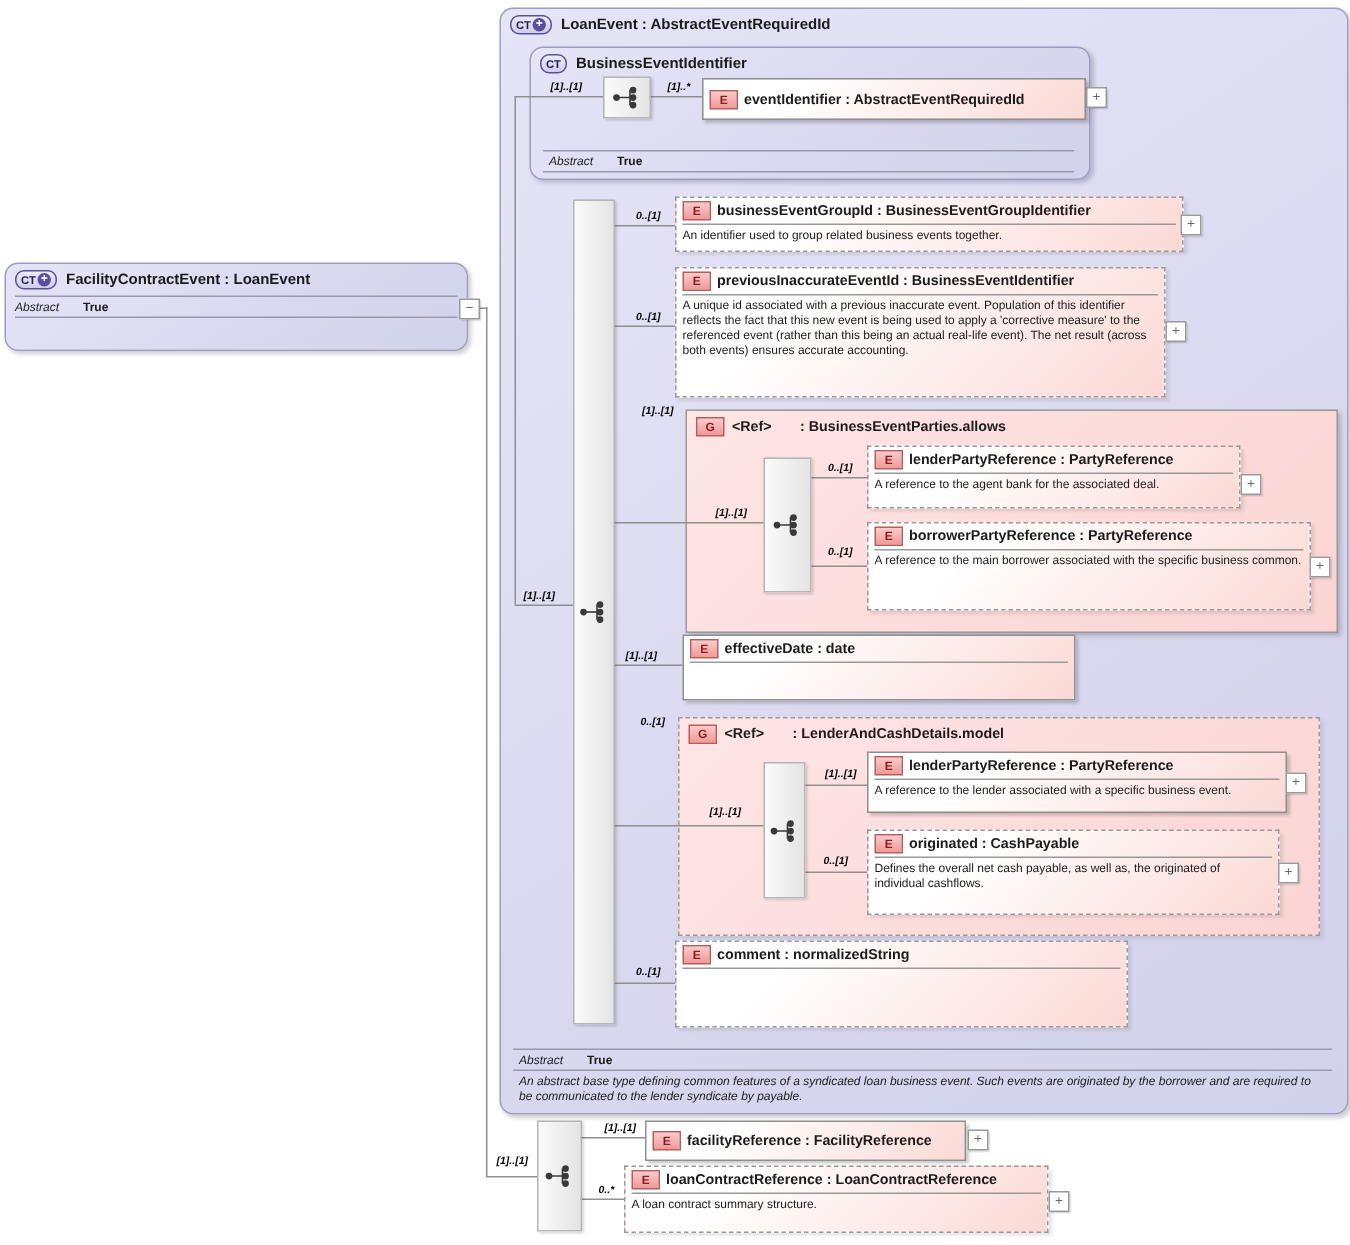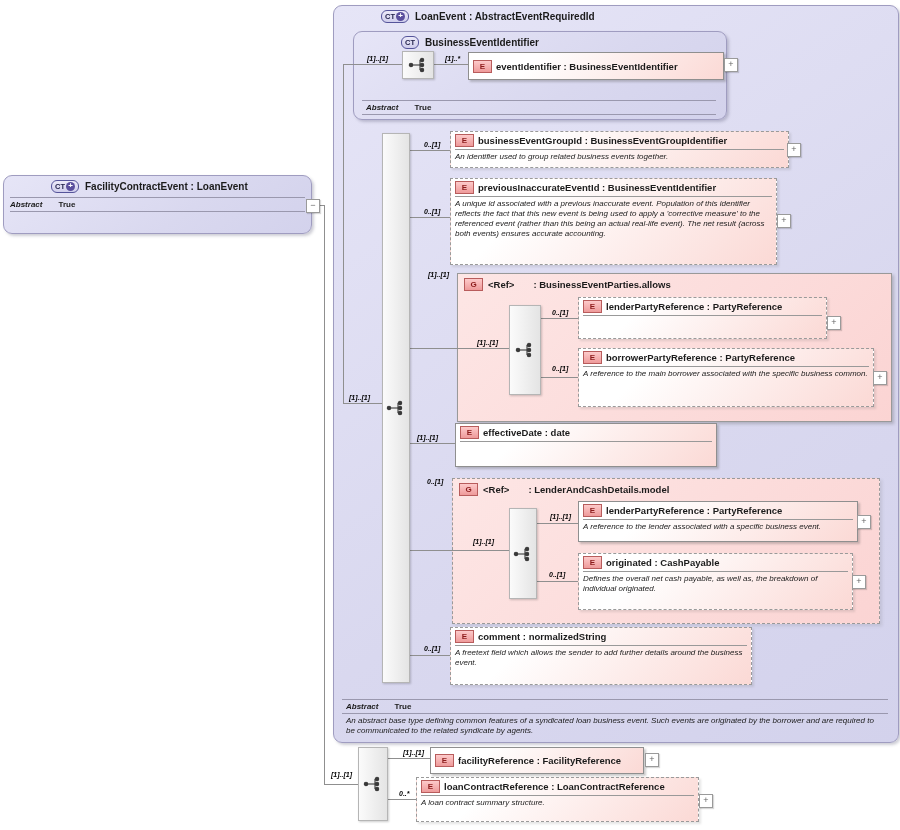--- a/index.html
+++ b/index.html
@@ -2,42 +2,42 @@
 <html><head>
 <meta charset="utf-8">
 <style>
   html,body{margin:0;padding:0;background:#ffffff;}
   #canvas{position:relative;width:900px;height:830px;background:#fff;overflow:hidden;
           font-family:"Liberation Sans", sans-serif;color:#1b1b1b;}
 
   
   .tbox{position:absolute;background:linear-gradient(145deg,#e6e5f7 0%,#d9d8ef 60%,#d3d2ec 100%);
         border:1px solid #9f9cc0;border-radius:9px;box-shadow:2px 2px 3px rgba(60,60,90,.25);z-index:1;}
-  .tbox-head{display:flex;align-items:center;gap:6px;padding:4px 6px;font-weight:bold;font-size:10px;white-space:nowrap;margin-left:41px;}
+  .tbox-head{display:flex;align-items:center;gap:6px;padding:4px 6px;font-weight:bold;font-size:10px;white-space:nowrap;}
   .ct-icon{display:inline-flex;align-items:center;justify-content:center;height:11px;padding:0 3px;
            border:1px solid #55549a;border-radius:6px;background:linear-gradient(#eceaf9,#cfcdec);
            font-size:7.5px;font-weight:bold;color:#22224a;}
   .ct-plus{width:9px;height:9px;border-radius:50%;background:#5a4f9d;color:#fff;font-size:8px;line-height:8px;
            text-align:center;margin-left:1px;font-weight:bold;}
   .sep{border-top:1px solid #9a98ae;height:0;margin:0 6px;}
   .ab-row{display:flex;gap:16px;padding:2px 6px;font-size:8px;}
-  .ab-label{font-style:italic;font-weight:bold;}
+  .ab-label{font-style:italic;}
   .ab-value{font-weight:bold;}
   .tdesc{font-size:8px;font-style:italic;padding:2px 6px;line-height:1.25;}
 
   
   .ebox{position:absolute;background:linear-gradient(135deg,#ffffff 25%,#fbd9d5 100%);
         border:1px solid #8f8f8f;box-shadow:2px 2px 2px rgba(80,80,80,.3);z-index:4;display:flex;flex-direction:column;}
   .ebox.dashed{border:1px dashed #9a9a9a;box-shadow:2px 2px 2px rgba(80,80,80,.15);}
   .ebox-head{display:flex;align-items:center;gap:4px;padding:2px 4px;font-weight:bold;font-size:9.5px;white-space:nowrap;}
   .ebox.center .ebox-head{flex:1;}
   .e-icon{flex:0 0 auto;width:17px;height:11px;display:inline-flex;align-items:center;justify-content:center;
           background:linear-gradient(#fdcaca,#ee9a9a);border:1px solid #b85c5c;font-size:8px;font-weight:bold;color:#8c1c1c;}
   .esep{border-top:1px solid #999;margin:0 4px;}
-  .edesc{font-size:8px;font-style:italic;padding:2px 4px;line-height:1.25;}
+  .edesc{font-size:8px;padding:2px 4px;line-height:1.25;}
 
   
   .gbox{position:absolute;background:linear-gradient(135deg,#fde6e5 0%,#fbd4d3 100%);
         border:1px solid #999;box-shadow:2px 2px 3px rgba(80,80,80,.3);z-index:2;}
   .gbox.dashed{border:1px dashed #9a9a9a;box-shadow:2px 2px 3px rgba(80,80,80,.15);}
   .gbox-head{display:flex;align-items:center;gap:5px;padding:4px 6px;font-weight:bold;font-size:9.5px;white-space:nowrap;}
   .g-type{margin-left:14px;}
 
   
   .bar{position:absolute;background:linear-gradient(to right,#fbfbfb,#e4e4e4);border:1px solid #b5b5b5;
@@ -90,21 +90,21 @@
         </span>
       <span>LoanEvent : AbstractEventRequiredId</span>
     </div>
     <div class="footer">
       <div class="sep" style="margin:0 2px;"></div>
       <div class="ab-row">
         <span class="ab-label">Abstract</span>
         <span class="ab-value">True</span>
       </div>
       <div class="sep" style="margin:0 2px;"></div>
-      <div class="tdesc">An abstract base type defining common features of a syndicated loan business event. Such events are originated by the borrower and are required to be communicated to the related syndicate by agents.</div>
+      <div class="tdesc">An abstract base type defining common features of a syndicated loan business event. Such events are originated by the borrower and are required to be communicated to the lender syndicate by payable.</div>
     </div>
   </div>
 
   <div class="tbox" style="left:353px;top:31px;width:372px;height:87px;z-index:2;">
     <div class="tbox-head">
       <span class="ct-icon">
           <span>CT</span>
         </span>
       <span>BusinessEventIdentifier</span>
     </div>
@@ -131,21 +131,21 @@
           <circle cx="14" cy="13" r="1.7"></circle>
         </g>
       </svg>
   </div>
   <div class="hline" style="left:432px;top:64px;width:36px;"></div>
   <span class="card-label" style="left:445px;top:55px;">[1]..*</span>
 
   <div class="ebox center" style="left:468px;top:52px;width:254px;height:26px;">
     <div class="ebox-head" style="align-items:center;height:100%;">
       <span class="e-icon">E</span>
-      <span>eventIdentifier : BusinessEventIdentifier</span>
+      <span>eventIdentifier : AbstractEventRequiredId</span>
     </div>
   </div>
   <div class="pmbox" style="left:724px;top:58px;">+</div>
 
   <div class="vline" style="left:343px;top:64px;height:339px;"></div>
   <div class="hline" style="left:343px;top:403px;width:39px;"></div>
   <span class="card-label" style="left:349px;top:394px;">[1]..[1]</span>
 
   <div class="bar" style="left:382px;top:133px;width:26px;height:548px;">
     <svg class="seq" width="20" height="16" viewBox="0 0 20 16">
@@ -208,20 +208,21 @@
   </div>
 
   <div class="hline" style="left:539px;top:318px;width:39px;"></div>
   <span class="card-label" style="left:552px;top:309px;">0..[1]</span>
   <div class="ebox dashed" style="left:578px;top:297px;width:247px;height:40px;">
     <div class="ebox-head">
       <span class="e-icon">E</span>
       <span>lenderPartyReference : PartyReference</span>
     </div>
     <div class="esep"></div>
+    <div class="edesc">A reference to the agent bank for the associated deal.</div>
   </div>
   <div class="pmbox" style="left:827px;top:316px;">+</div>
 
   <div class="hline" style="left:539px;top:377px;width:39px;"></div>
   <span class="card-label" style="left:552px;top:365px;">0..[1]</span>
   <div class="ebox dashed" style="left:578px;top:348px;width:294px;height:57px;">
     <div class="ebox-head">
       <span class="e-icon">E</span>
       <span>borrowerPartyReference : PartyReference</span>
     </div>
@@ -276,33 +277,32 @@
   <div class="pmbox" style="left:857px;top:515px;">+</div>
 
   <div class="hline" style="left:535px;top:581px;width:43px;"></div>
   <span class="card-label" style="left:549px;top:571px;">0..[1]</span>
   <div class="ebox dashed" style="left:578px;top:553px;width:273px;height:55px;">
     <div class="ebox-head">
       <span class="e-icon">E</span>
       <span>originated : CashPayable</span>
     </div>
     <div class="esep"></div>
-    <div class="edesc">Defines the overall net cash payable, as well as, the breakdown of individual originated.</div>
+    <div class="edesc">Defines the overall net cash payable, as well as, the originated of individual cashflows.</div>
   </div>
   <div class="pmbox" style="left:852px;top:575px;">+</div>
 
   <div class="hline" style="left:408px;top:655px;width:42px;"></div>
   <span class="card-label" style="left:424px;top:645px;">0..[1]</span>
   <div class="ebox dashed" style="left:450px;top:627px;width:300px;height:56px;">
     <div class="ebox-head">
       <span class="e-icon">E</span>
       <span>comment : normalizedString</span>
     </div>
     <div class="esep"></div>
-    <div class="edesc">A freetext field which allows the sender to add further details around the business event.</div>
   </div>
 
   <span class="card-label" style="left:331px;top:771px;">[1]..[1]</span>
   <div class="bar" style="left:358px;top:747px;width:28px;height:72px;">
     <svg class="seq" width="20" height="16" viewBox="0 0 20 16">
         <g stroke="#3a3a3a" stroke-width="1.1" fill="#3a3a3a">
           <circle cx="3" cy="8" r="1.7"></circle>
           <line x1="3" y1="8" x2="12" y2="8"></line>
           <line x1="12" y1="3" x2="12" y2="13"></line>
           <circle cx="14" cy="3" r="1.7"></circle>

